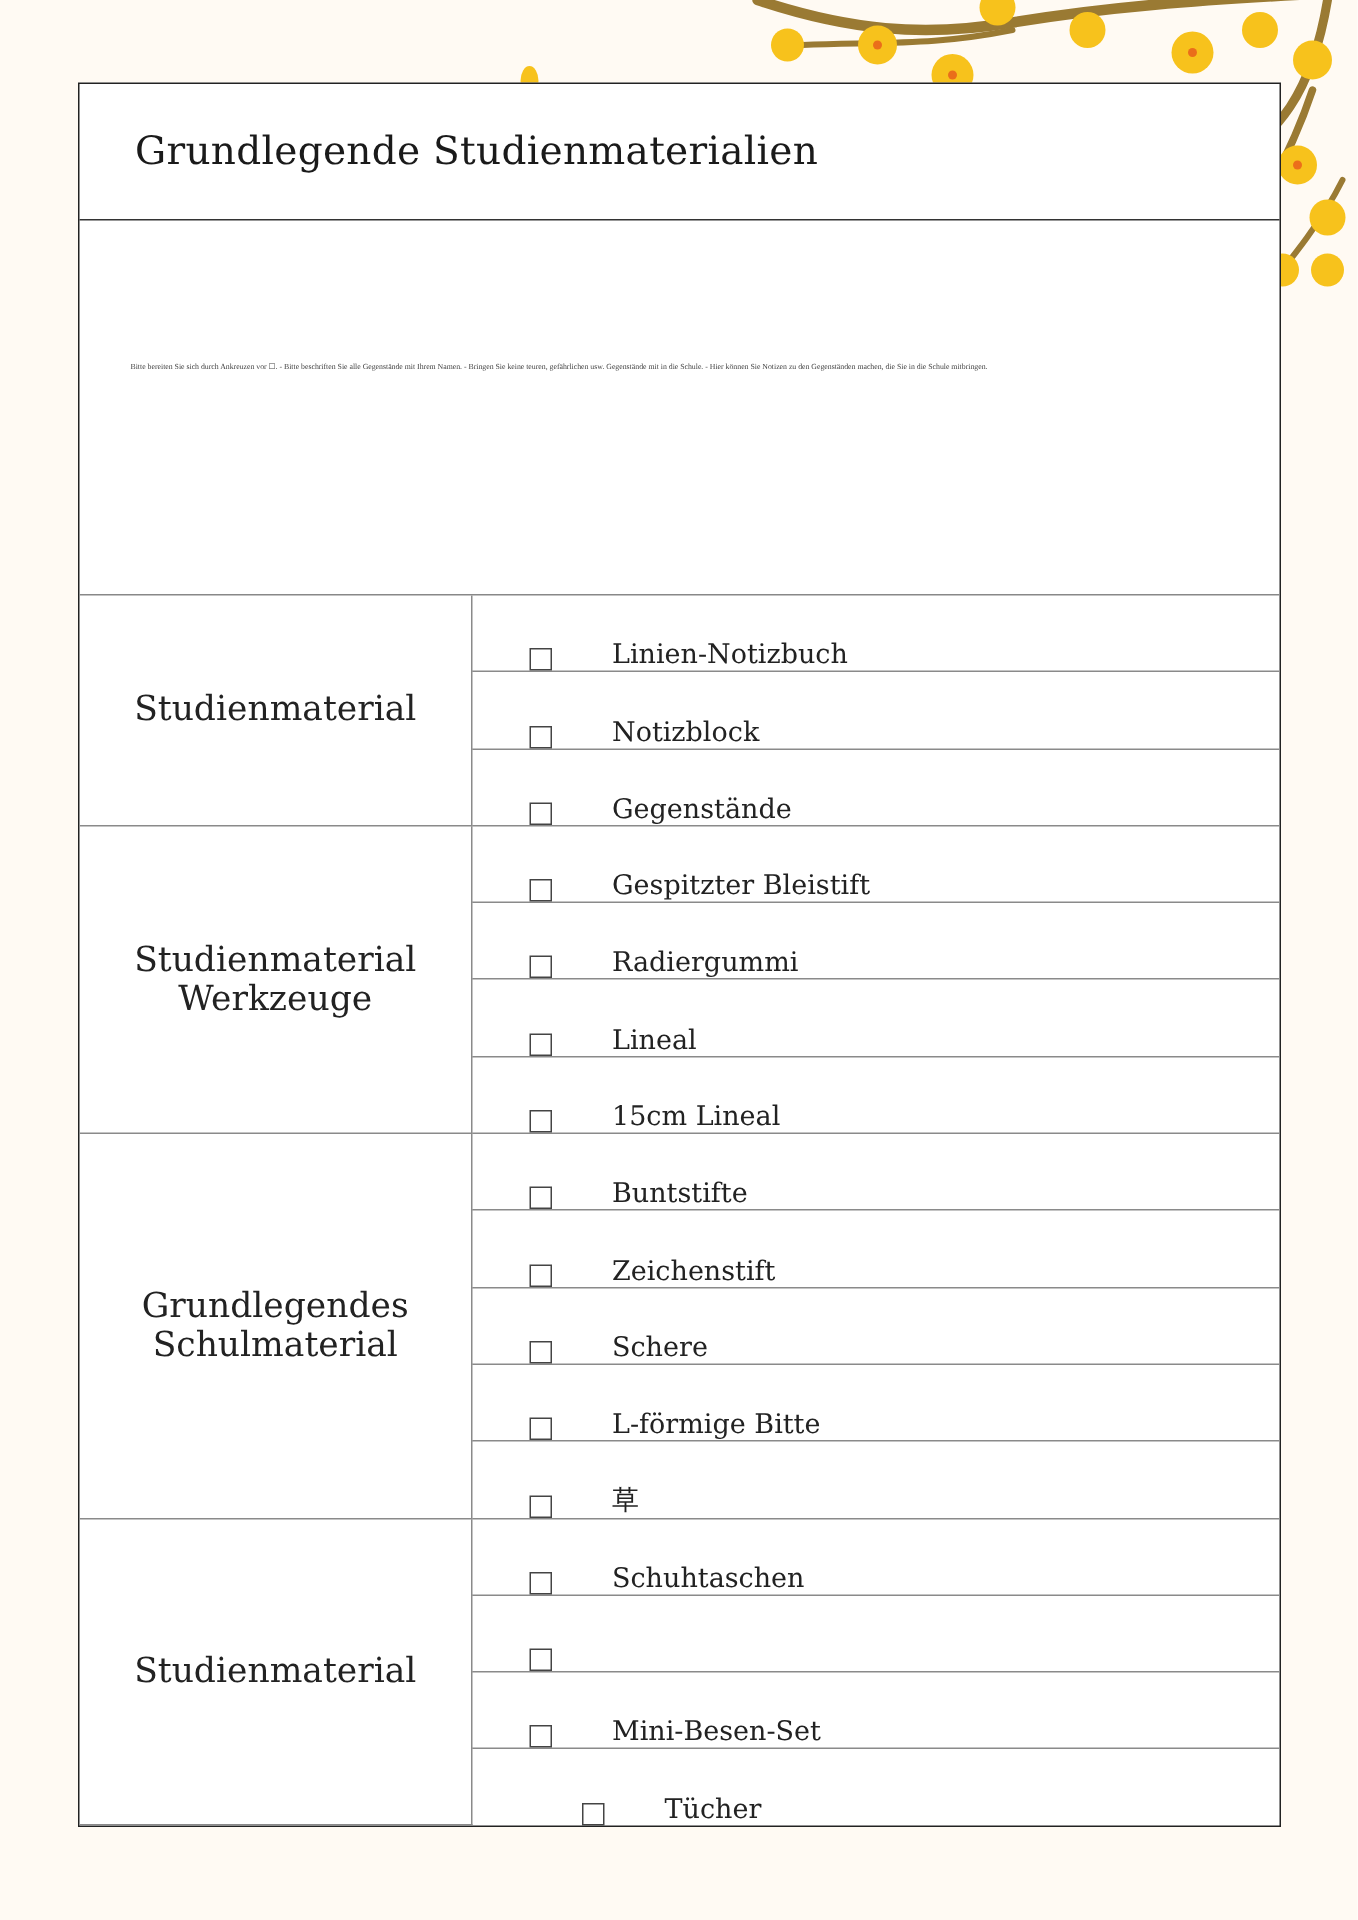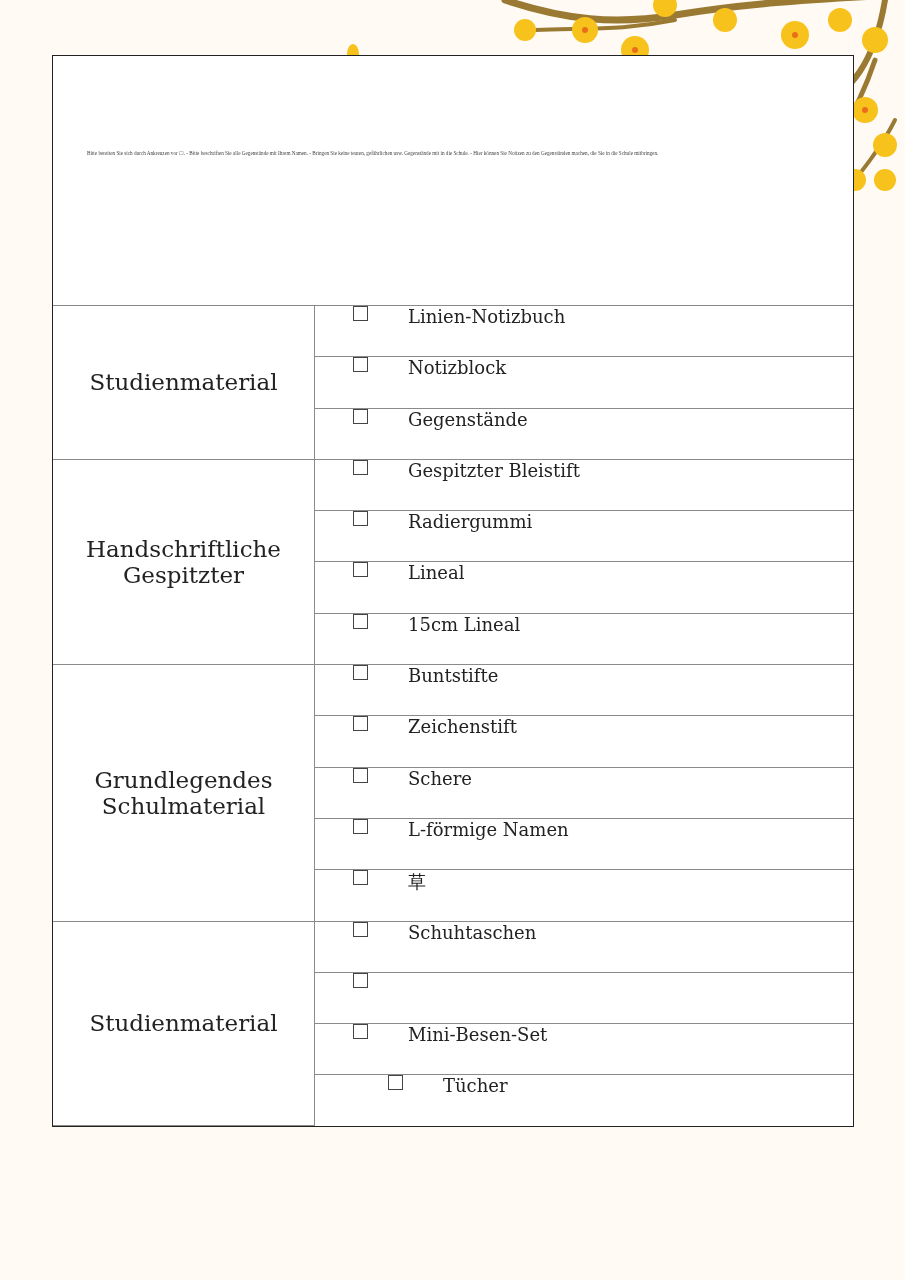--- a/index.html
+++ b/index.html
@@ -7,21 +7,21 @@
   .sheet { position:absolute; left:52px; top:55px; width:800px; background:#fff; border:1px solid #222; box-sizing:content-box; }
   .title-box { height:90px; border-bottom:1px solid #333; display:flex; align-items:center; padding-left:37px; }
   .title { font-size:26px; font-weight:normal; letter-spacing:0.2px; color:#1a1a1a; }
   .notes { height:249px; border-bottom:1px solid #888; position:relative; }
   .notes-text { position:absolute; left:34px; top:94px; font-size:5.2px; color:#444; white-space:nowrap; font-family:"Liberation Serif", serif; }
   table { border-collapse:collapse; width:100%; table-layout:fixed; }
   td { border-bottom:1.5px solid #8a8a8a; padding:0; }
   td.cat { width:261px; border-right:1.5px solid #8a8a8a; text-align:center; vertical-align:middle; font-size:23px; color:#222; }
   td.item { height:50.3px; font-size:18px; color:#222; }
   tr:last-child td { border-bottom:none;padding-left:35px; }
-  .cell { display:flex; align-items:flex-start; height:100%; }
+  .cell { display:flex; align-items:flex-end; height:100%; }
   .cb { width:15px; height:15px; border:1.3px solid #444; margin-left:38px; margin-right:40px; box-sizing:border-box; flex:none; }
   .deco { position:absolute; right:0; top:0; width:430px; height:300px; pointer-events:none; }
 </style>
 </head>
 <body>
 
 <svg class="deco" viewBox="0 0 430 300">
   <g fill="none" stroke="#9a7a33" stroke-linecap="round">
     <path d="M30 0 C90 20 140 25 200 15 C260 5 320 0 420 -5" stroke-width="7"></path>
     <path d="M60 30 C120 28 150 30 200 20" stroke-width="4"></path>
@@ -123,20 +123,23 @@
   <g fill="#f7c21c">
       <ellipse cx="25" cy="10" rx="6" ry="10"></ellipse>
       <ellipse cx="25" cy="36" rx="6" ry="10"></ellipse>
       <ellipse cx="10" cy="23" rx="10" ry="6"></ellipse>
       <ellipse cx="40" cy="23" rx="10" ry="6"></ellipse>
     </g>
   <circle cx="25" cy="23" r="3" fill="#e85a1a"></circle>
 </svg>
 
 <div class="sheet">
+  <div class="title-box">
+    <div class="title">Grundlegende Studienmaterialien</div>
+  </div>
   <div class="notes">
     <div class="notes-text">Bitte bereiten Sie sich durch Ankreuzen vor ☐.  - Bitte beschriften Sie alle Gegenstände mit Ihrem Namen.  - Bringen Sie keine teuren, gefährlichen usw. Gegenstände mit in die Schule.   - Hier können Sie Notizen zu den Gegenständen machen, die Sie in die Schule mitbringen.</div>
   </div>
   <table>
     <tbody>
 
       <tr>
         <td class="cat" rowspan="3">Studienmaterial</td>
         <td class="item">
             <div class="cell">
@@ -156,21 +159,21 @@
       <tr>
           <td class="item">
             <div class="cell">
               <span class="cb"></span>
               <span>Gegenstände</span>
             </div>
           </td>
         </tr>
 
       <tr>
-        <td class="cat" rowspan="4">Handschriftliche Gespitzter</td>
+        <td class="cat" rowspan="4">Studienmaterial Werkzeuge</td>
         <td class="item">
             <div class="cell">
               <span class="cb"></span>
               <span>Gespitzter Bleistift</span>
             </div>
           </td>
       </tr>
       <tr>
           <td class="item">
             <div class="cell">
@@ -218,21 +221,21 @@
             <div class="cell">
               <span class="cb"></span>
               <span>Schere</span>
             </div>
           </td>
         </tr>
       <tr>
           <td class="item">
             <div class="cell">
               <span class="cb"></span>
-              <span>L-förmige Namen</span>
+              <span>L-förmige Bitte</span>
             </div>
           </td>
         </tr>
       <tr>
           <td class="item">
             <div class="cell">
               <span class="cb"></span>
               <span>草</span>
             </div>
           </td>

